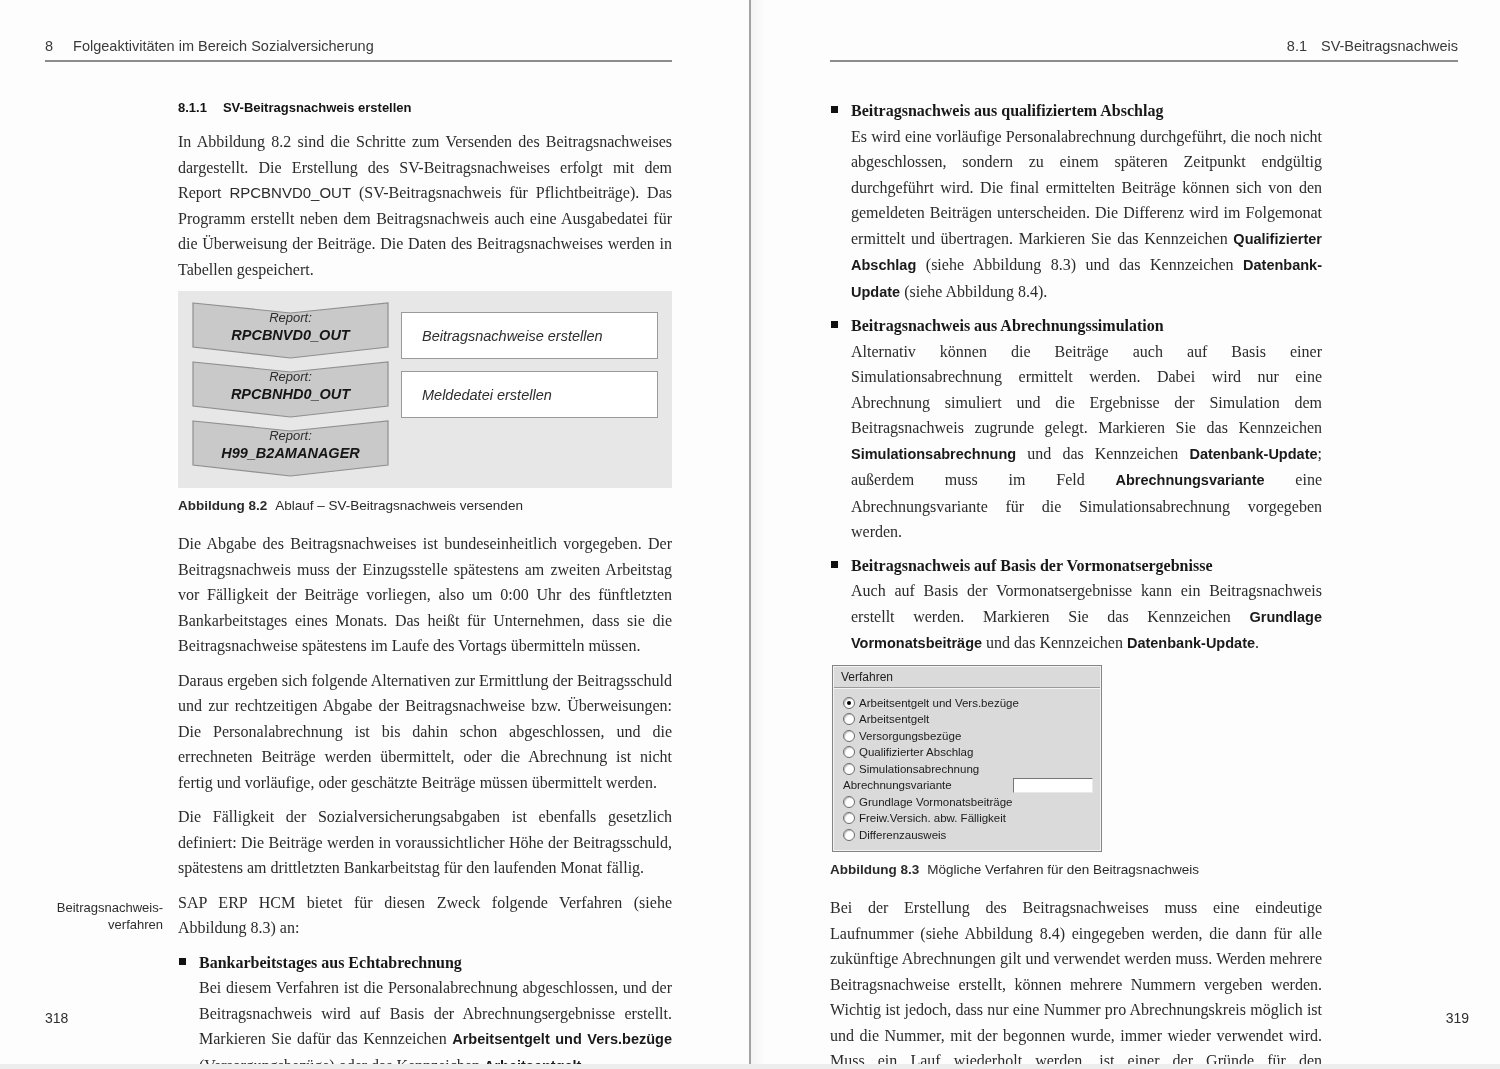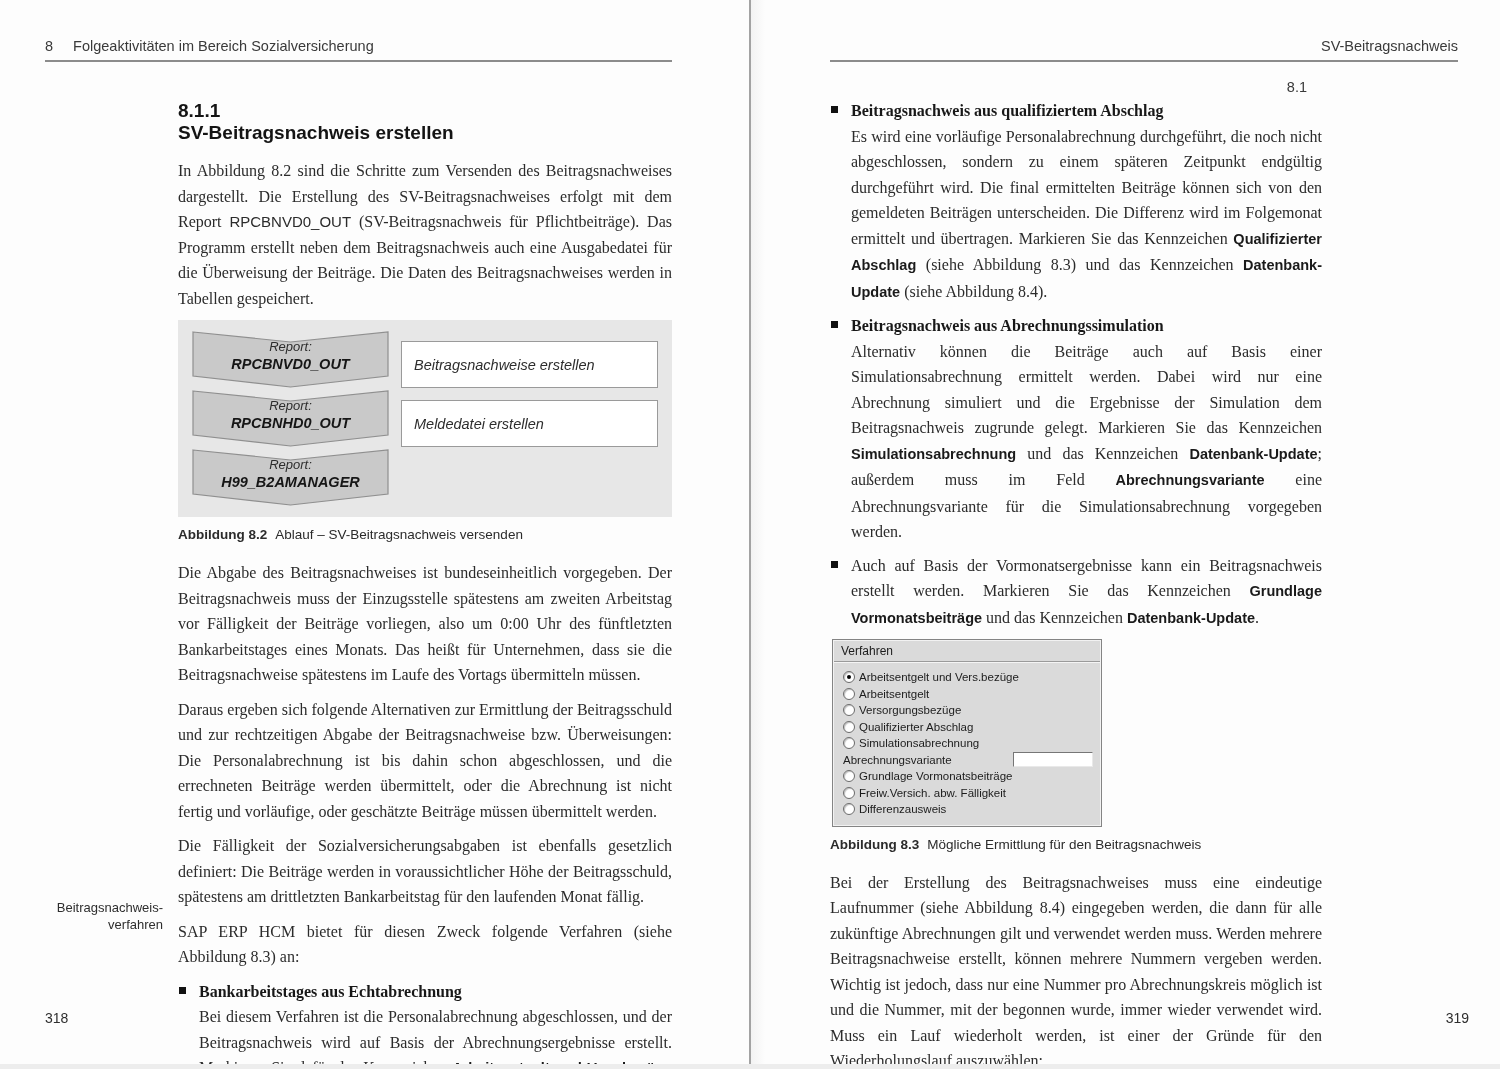--- a/index.html
+++ b/index.html
@@ -16,52 +16,52 @@
   .gutter-line{position:absolute;top:0;left:749px;width:2px;height:1069px;background:#a3a3a3;}
   .top-edge{position:absolute;top:0;left:0;width:1500px;height:2px;background:#d2d2d2;}
   .bottom-edge{position:absolute;bottom:0;left:0;width:1500px;height:5px;background:#ededed;}
 
   
   .running-header{position:absolute;top:38px;font-family:"Liberation Sans",sans-serif;
     font-size:14.5px;color:#3a3a3a;display:flex;}
   .rh-left{left:45px;width:627px;}
   .rh-right{left:79px;width:628px;justify-content:flex-end;}
   .rh-num{margin-right:20px;}
-  .rh-right .rh-num{margin-right:14px;margin-top:41px;}
+  .rh-right .rh-num{margin-right:14px;}
   .header-rule{position:absolute;top:60px;height:2px;background:#8c8c8c;}
   .hr-left{left:45px;width:627px;}
   .hr-right{left:79px;width:628px;}
 
   
   .content{position:absolute;top:94px;}
   .content-left{left:178px;width:494px;}
   .content-right{left:79px;width:492px;}
 
   h2.section-heading{
-    font-family:"Liberation Sans",sans-serif;font-weight:bold;font-size:19px;
-    color:#141414;margin:6px 0 14px 0;display:flex;flex-direction:column;
+    font-family:"Liberation Sans",sans-serif;font-weight:bold;font-size:13px;
+    color:#141414;margin:6px 0 14px 0;display:flex;
   }
   h2.section-heading .sec-num{margin-right:16px;}
 
   p.body-para{font-size:16px;line-height:25.5px;text-align:justify;margin:0 0 9px 0;}
   .code-term{font-family:"Liberation Sans",sans-serif;font-size:15px;}
   .ui-term{font-family:"Liberation Sans",sans-serif;font-weight:bold;font-size:14.5px;color:#1a1a1a;}
 
   
   .figure-panel{background:#e7e7e7;width:494px;box-sizing:border-box;
     padding:11px 14px;margin:8px 0 10px 0;}
   .fig-row{display:flex;align-items:flex-end;margin-bottom:2px;font-style:italic;}
   .chevron-wrap{position:relative;width:197px;height:57px;flex:0 0 auto;}
   .chevron-wrap svg{display:block;}
   .chevron-text{position:absolute;left:0;top:7px;width:100%;text-align:center;
     font-family:"Liberation Sans",sans-serif;color:#2d2d2d;}
   .report-label{font-size:13px;line-height:17px;}
   .report-name{font-size:14.5px;font-weight:bold;line-height:18px;color:#161616;}
   .action-box{flex:1;height:45px;background:#ffffff;border:1px solid #9a9a9a;
-    margin-left:12px;display:flex;align-items:center;padding-left:12px;
+    margin-left:12px;display:flex;align-items:center;padding-left:20px;
     font-family:"Liberation Sans",sans-serif;font-size:14.5px;color:#2d2d2d;}
 
   .figure-caption{font-family:"Liberation Sans",sans-serif;font-size:13.5px;color:#2b2b2b;
     margin:0 0 18px 0;}
   .cap-label{font-weight:bold;margin-right:8px;}
 
   
   .bullet-item{display:flex;margin:4px 0 8px 0;}
   .bullet-marker{flex:0 0 auto;width:7px;height:7px;background:#111;margin:8px 13px 0 1px;}
   .bullet-content{flex:1;}
@@ -201,20 +201,21 @@
       <span class="bullet-marker"></span>
       <div class="bullet-content">
         <div class="bullet-title">Beitragsnachweis aus Abrechnungssimulation</div>
         <div class="bullet-body"><span>Alternativ können die Beiträge auch auf Basis einer Simulationsabrechnung ermittelt werden. Dabei wird nur eine Abrechnung simuliert und die Ergebnisse der Simulation dem Beitragsnachweis zugrunde gelegt. Markieren Sie das Kennzeichen </span><span class="ui-term">Simulationsabrechnung</span><span> und das Kennzeichen </span><span class="ui-term">Datenbank-Update</span><span>; außerdem muss im Feld </span><span class="ui-term">Abrechnungsvariante</span><span> eine Abrechnungsvariante für die Simulationsabrechnung vorgegeben werden.</span></div>
       </div>
     </div>
 
     <div class="bullet-item">
       <span class="bullet-marker"></span>
       <div class="bullet-content">
+        <div class="bullet-title">Beitragsnachweis auf Basis der Vormonatsergebnisse</div>
         <div class="bullet-body"><span>Auch auf Basis der Vormonatsergebnisse kann ein Beitragsnachweis erstellt werden. Markieren Sie das Kennzeichen </span><span class="ui-term">Grundlage Vormonatsbeiträge</span><span> und das Kennzeichen </span><span class="ui-term">Datenbank-Update</span><span>.</span></div>
       </div>
     </div>
 
     <div class="sap-dialog">
       <div class="sap-title">Verfahren</div>
       <div class="sap-divider"></div>
       <div class="sap-body">
         <div class="sap-row selected">
           <span class="radio"></span>
@@ -249,21 +250,21 @@
           <span class="sap-label">Freiw.Versich. abw. Fälligkeit</span>
         </div>
         <div class="sap-row">
           <span class="radio"></span>
           <span class="sap-label">Differenzausweis</span>
         </div>
       </div>
     </div>
 
     <div class="figure-caption">
-      <span class="cap-label">Abbildung 8.3</span><span>Mögliche Ermittlung für den Beitragsnachweis</span>
+      <span class="cap-label">Abbildung 8.3</span><span>Mögliche Verfahren für den Beitragsnachweis</span>
     </div>
 
     <p class="body-para">Bei der Erstellung des Beitragsnachweises muss eine eindeutige Laufnummer (siehe Abbildung 8.4) eingegeben werden, die dann für alle zukünftige Abrechnungen gilt und verwendet werden muss. Werden mehrere Beitragsnachweise erstellt, können mehrere Nummern vergeben werden. Wichtig ist jedoch, dass nur eine Nummer pro Abrechnungskreis möglich ist und die Nummer, mit der begonnen wurde, immer wieder verwendet wird. Muss ein Lauf wiederholt werden, ist einer der Gründe für den Wiederholungslauf auszuwählen:</p>
   </div>
 
   <div class="page-number pn-right">319</div>
 </div>
 
 <div class="gutter-line"></div>
 <div class="bottom-edge"></div>

